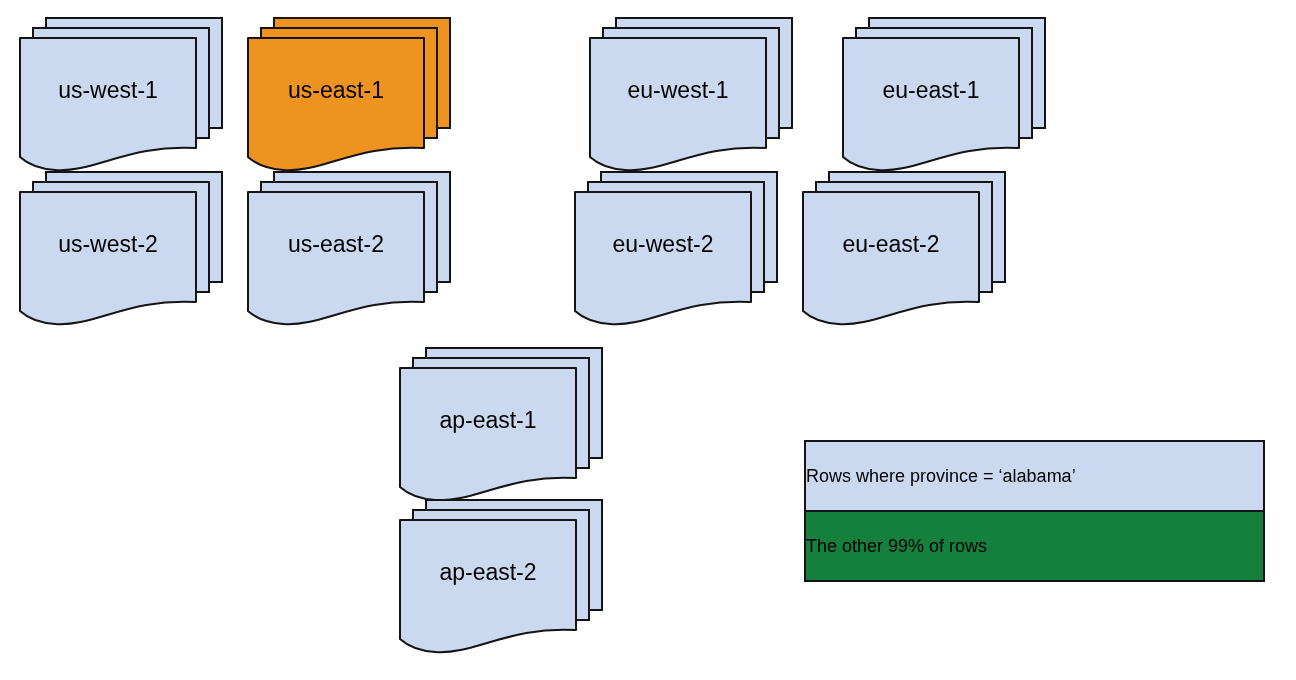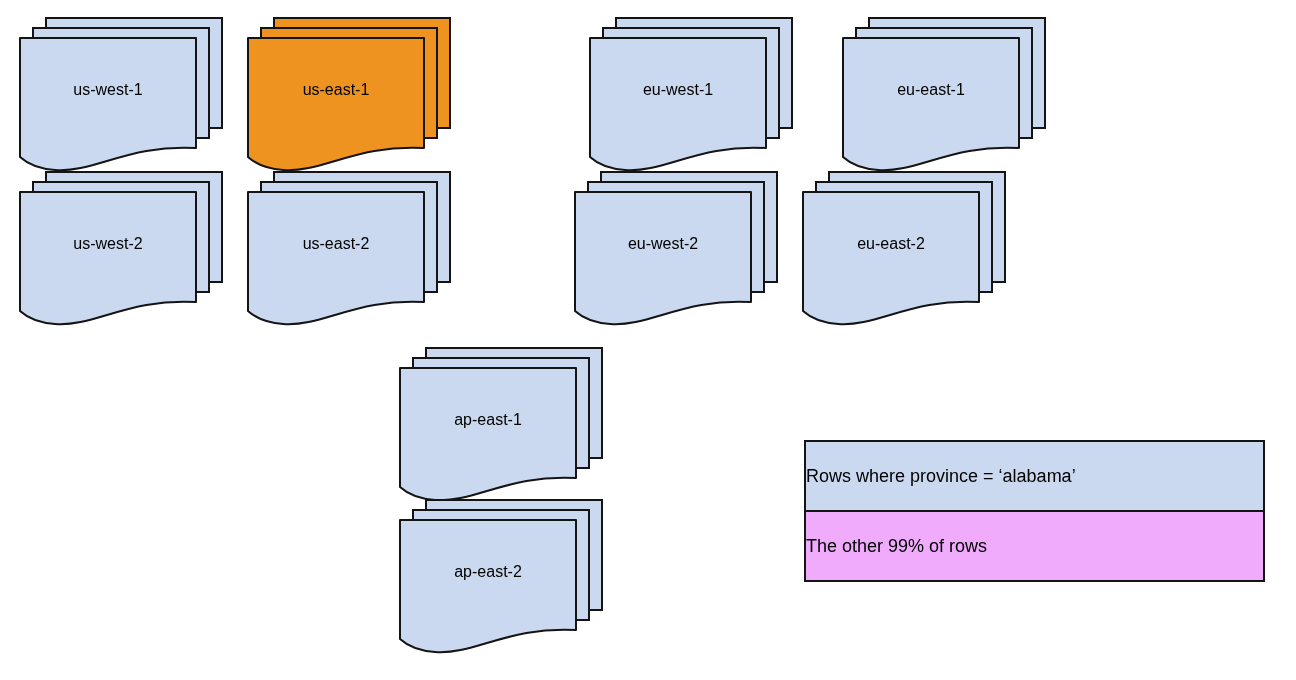--- a/index.html
+++ b/index.html
@@ -32,21 +32,21 @@
     width: 210px;
     height: 162px;
     overflow: visible;
   }
   .stack-label {
     position: absolute;
     left: 0;
     top: 62px;
     width: 176px;
     text-align: center;
-    font-size: 16px;
+    font-size: 23px;
     line-height: 20px;
     color: #000000;
     font-family: "Liberation Sans", sans-serif;
     white-space: nowrap;
     pointer-events: none;
   }
   
   #legend {
     position: absolute;
     left: 804px;
@@ -65,21 +65,21 @@
     justify-content: flex-start;
     font-size: 18px;
     color: #000000;
     box-sizing: border-box;
   }
   .legend-row.blue {
     background: #CBD9F0;
     border-bottom: 2.5px solid #141414;
   }
   .legend-row.orange {
-    background: #f0abfc;
+    background: #15803d;
   }
 </style>
 </head>
 <body>
 
 <div id="canvas">
 
   <div id="stacks-layer">
       <div class="stack" style="left: 20px; top: 18px;">
         <svg viewBox="0 0 210 162" width="210" height="162">

